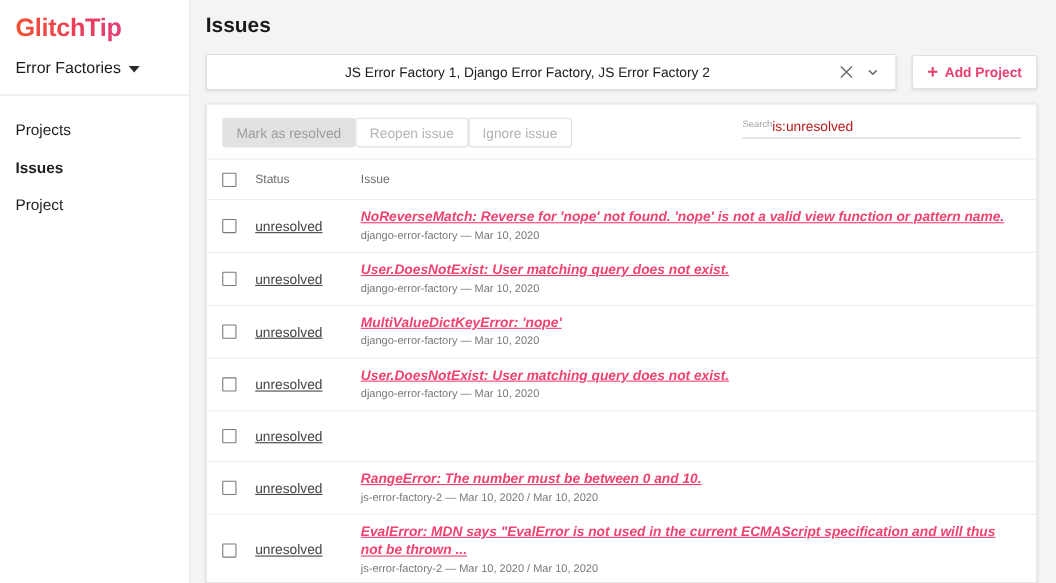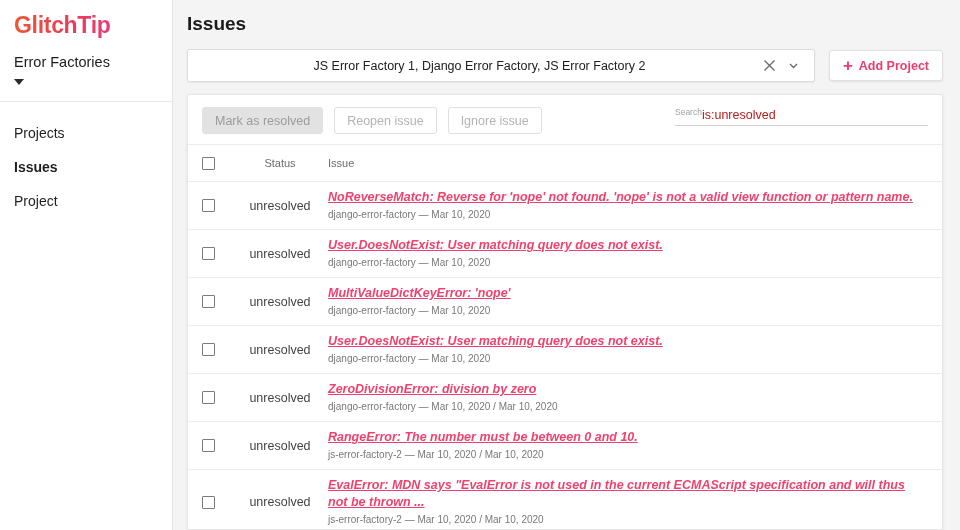--- a/index.html
+++ b/index.html
@@ -20,25 +20,24 @@
   }
   .logo {
     font-size: 23px; font-weight: bold; letter-spacing: -0.3px;
     padding: 10px 0 0 14px;
     background: linear-gradient(90deg, #f05a28 0%, #eb3b5a 42%, #e0407f 72%, #c34bb0 100%);
     -webkit-background-clip: text; background-clip: text;
     -webkit-text-fill-color: transparent; color: transparent;
     line-height: 30px;
   }
   .org-switcher {
-    display: flex; align-items: flex-start; gap: 7px;
+    display: flex; align-items: center; gap: 7px;
     padding: 14px 14px 16px 14px;
     border-bottom: 1px solid #e8e8e8;
     cursor: pointer;
-    flex-direction: column;
   }
   .org-switcher .org-label { font-size: 14.5px; color: #1c1c1c; }
   .caret-down {
     width: 0; height: 0;
     border-left: 5px solid transparent;
     border-right: 5px solid transparent;
     border-top: 6px solid #2b2b2b;
     margin-top: 2px;
   }
   .nav { padding-top: 14px; }
@@ -100,21 +99,21 @@
     border-radius: 2px;
     box-shadow: 0 1px 3px rgba(0,0,0,0.08);
     flex: 1;
     display: flex; flex-direction: column;
     overflow: hidden;
   }
   .toolbar {
     display: flex; align-items: flex-start;
     padding: 12px 14px 10px 14px;
   }
-  .btn-group { display: flex; gap: 11px; }
+  .btn-group { display: flex; }
   .btn {
     height: 27px; border-radius: 3px; font-size: 12.5px;
     display: flex; align-items: center; padding: 0 12px;
     cursor: default; white-space: nowrap;
   }
   .btn.filled { background: #e2e2e2; color: #9b9b9b; border: 1px solid #e2e2e2; }
   .btn.outlined { background: #fff; color: #b3b3b3; border: 1px solid #dfdfdf; }
 
   .search-wrap {
     margin-left: auto; width: 253px;
@@ -127,36 +126,36 @@
 
   
   .table { display: flex; flex-direction: column; }
   .thead {
     display: flex; align-items: center;
     height: 38px; border-top: 1px solid #ececec; border-bottom: 1px solid #ececec;
     padding-left: 14px;
   }
   .th { font-size: 11px; color: #6d6d6d; }
   .col-check { width: 30px; display: flex; align-items: center; }
-  .col-status { width: 96px; text-align: center; }
+  .col-status { width: 96px; }
   .col-issue { flex: 1; }
 
   .checkbox {
     width: 13px; height: 13px;
     border: 1.6px solid #7a7a7a; border-radius: 1px;
     background: #fff; cursor: pointer;
   }
 
   .row {
     display: flex; align-items: center;
     min-height: 46px;
     border-bottom: 1px solid #ededed;
     padding: 7px 14px 7px 14px;
   }
-  .status-text { font-size: 12.5px; color: #444; }
+  .status-text { font-size: 12.5px; color: #444; text-decoration: underline; }
   .issue-cell { flex: 1; padding-right: 14px; }
   .issue-title {
     font-size: 12.5px; color: #ef436f; text-decoration: underline;
     font-weight: bold; line-height: 17px; cursor: pointer; display: block; font-style: italic;
   }
   .issue-sub { font-size: 10px; color: #787878; line-height: 15px; margin-top: 1px; }
 </style>
 </head>
 <body>
 
@@ -264,24 +263,20 @@
               <div class="issue-cell">
                 <a class="issue-title">User.DoesNotExist: User matching query does not exist.</a>
                 <div class="issue-sub">django-error-factory — Mar 10, 2020</div>
               </div>
             </div>
             <div class="row">
               <div class="col-check">
                 <span class="checkbox"></span>
               </div>
               <div class="col-status status-text">unresolved</div>
-              <div class="issue-cell">
-                <a class="issue-title">ZeroDivisionError: division by zero</a>
-                <div class="issue-sub">django-error-factory — Mar 10, 2020 / Mar 10, 2020</div>
-              </div>
             </div>
             <div class="row">
               <div class="col-check">
                 <span class="checkbox"></span>
               </div>
               <div class="col-status status-text">unresolved</div>
               <div class="issue-cell">
                 <a class="issue-title">RangeError: The number must be between 0 and 10.</a>
                 <div class="issue-sub">js-error-factory-2 — Mar 10, 2020 / Mar 10, 2020</div>
               </div>

